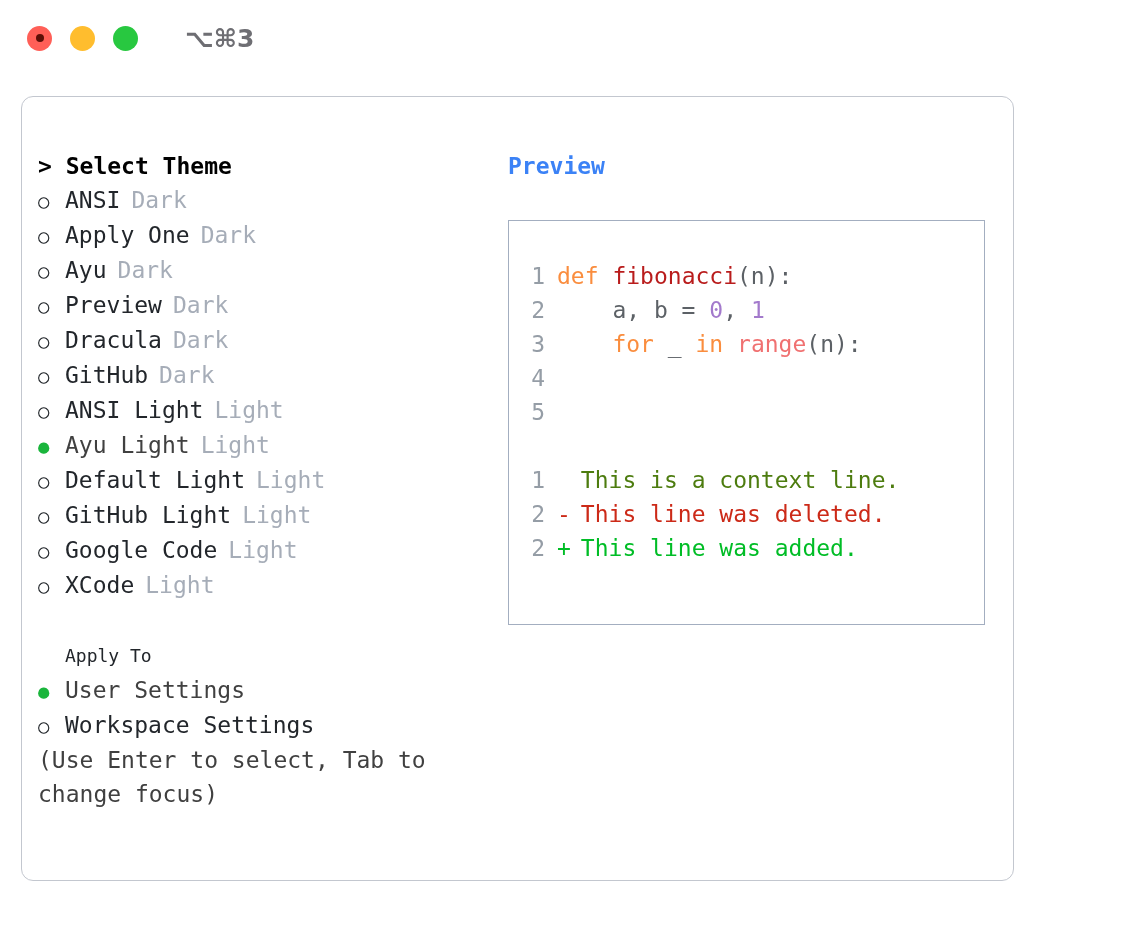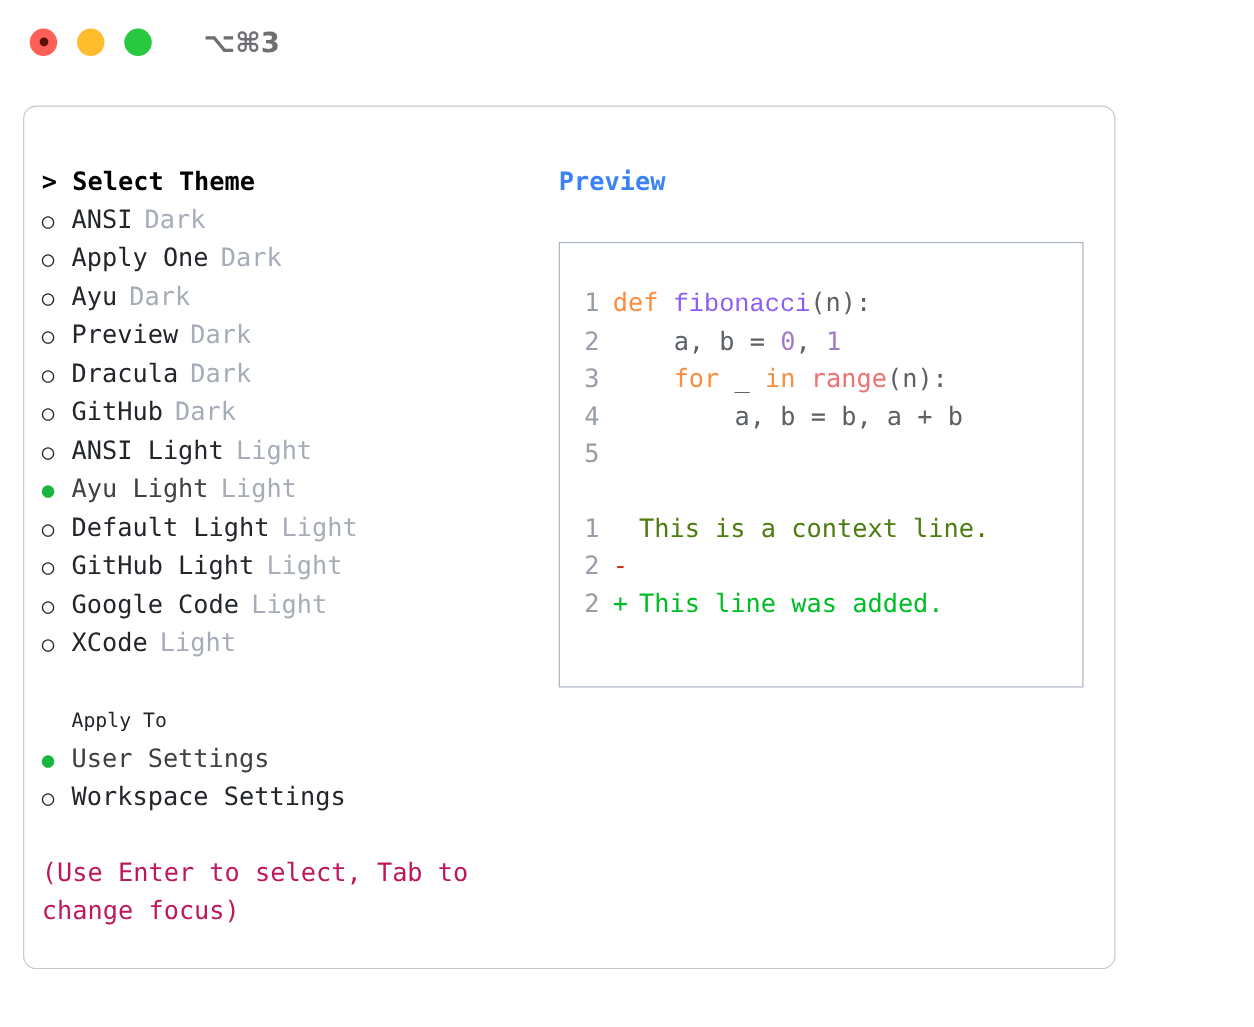--- a/index.html
+++ b/index.html
@@ -96,24 +96,23 @@
 
   .subheader {
     font-size: 18px;
     color: #22262b;
     line-height: 34px;
     padding-left: 27px;
     white-space: pre;
   }
 
   .hint {
-    margin-top: 34px;
-    font-size: 23px;
-    line-height: 34px;
-    color: #be185d;
+    font-size: 23px;
+    line-height: 34px;
+    color: #404040;
     width: 420px;
     white-space: normal;
   }
 
   
   .right-col {
     flex: 1;
     padding-left: 18px;
   }
   .preview-title {
@@ -140,21 +139,21 @@
   .lineno {
     width: 30px;
     flex: 0 0 30px;
     text-align: right;
     color: #959da6;
     padding-right: 12px;
   }
   .code-text { color: #5c6166; }
 
   .tok-kw   { color: #fa8d3e; }
-  .tok-fn   { color: #8b5cf6; font-family: Liberation Mono, monospace; }
+  .tok-fn   { color: #b91c1c; }
   .tok-num  { color: #a37acc; }
   .tok-call { color: #f07171; text-align: center; }
   .tok-plain{ color: #5c6166; }
 
   .diff-gap { height: 34px; }
   .diff-ctx { color: #4d7c0f; }
   .diff-del { color: #cc2a18; }
   .diff-add { color: #00bd26; }
 </style>
 </head>
@@ -272,38 +271,38 @@
           <div class="code-line">
             <span class="lineno">2</span>
             <span class="code-text"><span class="tok-plain">    a, b = </span><span class="tok-num">0</span><span class="tok-plain">, </span><span class="tok-num">1</span></span>
           </div>
           <div class="code-line">
             <span class="lineno">3</span>
             <span class="code-text"><span class="tok-plain">    </span><span class="tok-kw">for</span><span class="tok-plain"> _ </span><span class="tok-kw">in</span><span class="tok-plain"> </span><span class="tok-call">range</span><span class="tok-plain">(n):</span></span>
           </div>
           <div class="code-line">
             <span class="lineno">4</span>
-            <span class="code-text"><span class="tok-plain">        a, b = b, a + b</span></span>
           </div>
           <div class="code-line">
             <span class="lineno">5</span>
           </div>
         </div>
 
         <div class="diff-gap"></div>
 
         <div>
           <div class="code-line">
             <span class="lineno">1</span>
             <span class="diff-ctx"> </span>
             <span class="diff-ctx" style="padding-left:10px;">This is a context line.</span>
           </div>
           <div class="code-line">
             <span class="lineno">2</span>
             <span class="diff-del">-</span>
+            <span class="diff-del" style="padding-left:10px;">This line was deleted.</span>
           </div>
           <div class="code-line">
             <span class="lineno">2</span>
             <span class="diff-add">+</span>
             <span class="diff-add" style="padding-left:10px;">This line was added.</span>
           </div>
         </div>
 
       </div>
     </div>

